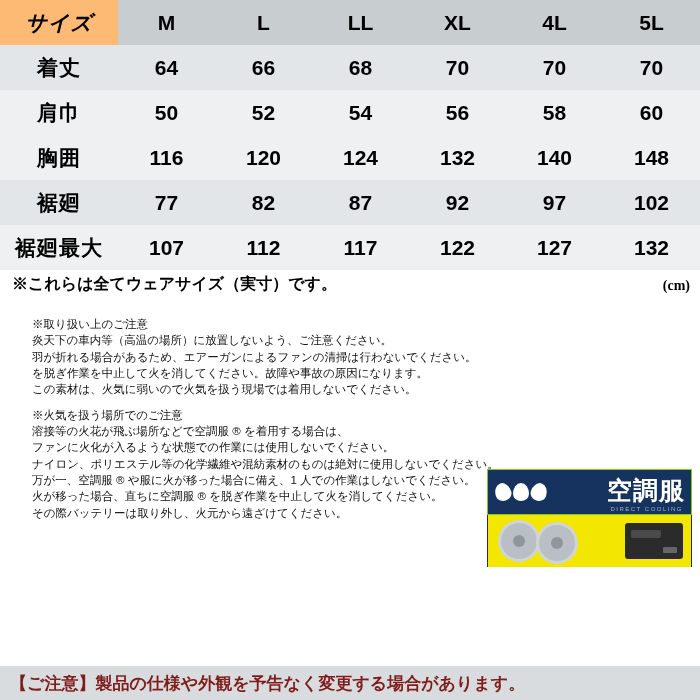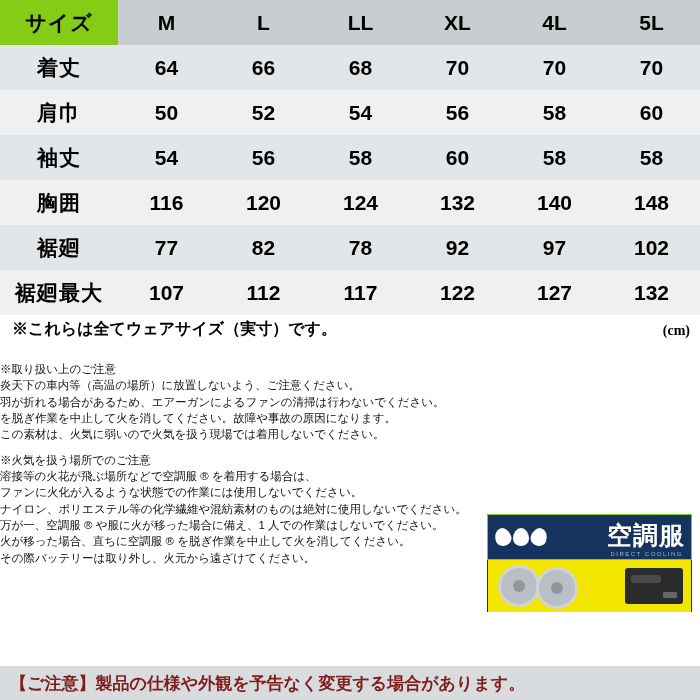--- a/index.html
+++ b/index.html
@@ -44,21 +44,22 @@
   }
   table.size-table tr.even td {
     background: #eef0f1;
   }
   table.size-table td.label {
     background: #c8cdd0;
     text-align: center;
     letter-spacing: 1px;
   }
   table.size-table tr.head td.label {
-    background: #84cc16;
+    background: #fdba74;
+    font-style: italic;
   }
   col.c-label { width: 118px; }
   col.c-val { width: 97px; }
 
   
   .note-row {
     position: relative;
     height: 36px;
     background: #ffffff;
     padding: 4px 8px 0 12px;
@@ -95,21 +96,22 @@
     vertical-align: 2px;
   }
   .sup {
     font-size: 10px;
     vertical-align: 4px;
   }
 
   
   .caution-wrap {
     position: relative;
-    padding: 10px 0 0 0;
+    padding: 10px 0 0 8px;
+    margin-left: 24px;
   }
   .caution-block {
     font-size: 11.5px;
     line-height: 1.42;
     color: #111;
     font-weight: normal;
   }
   .caution-block .hdr {
     font-weight: normal;
   }
@@ -296,45 +298,36 @@
       <tr class="even">
         <td class="label">肩巾</td>
         <td>50</td>
         <td>52</td>
         <td>54</td>
         <td>56</td>
         <td>58</td>
         <td>60</td>
       </tr>
 
-      <tr class="odd">
-        <td class="label">袖丈</td>
-        <td>54</td>
-        <td>56</td>
-        <td>58</td>
-        <td>60</td>
-        <td>58</td>
-        <td>58</td>
-      </tr>
 
       <tr class="even">
         <td class="label">胸囲</td>
         <td>116</td>
         <td>120</td>
         <td>124</td>
         <td>132</td>
         <td>140</td>
         <td>148</td>
       </tr>
 
       <tr class="odd">
         <td class="label">裾廻</td>
         <td>77</td>
         <td>82</td>
-        <td>78</td>
+        <td>87</td>
         <td>92</td>
         <td>97</td>
         <td>102</td>
       </tr>
 
       <tr class="even">
         <td class="label">裾廻最大</td>
         <td>107</td>
         <td>112</td>
         <td>117</td>

